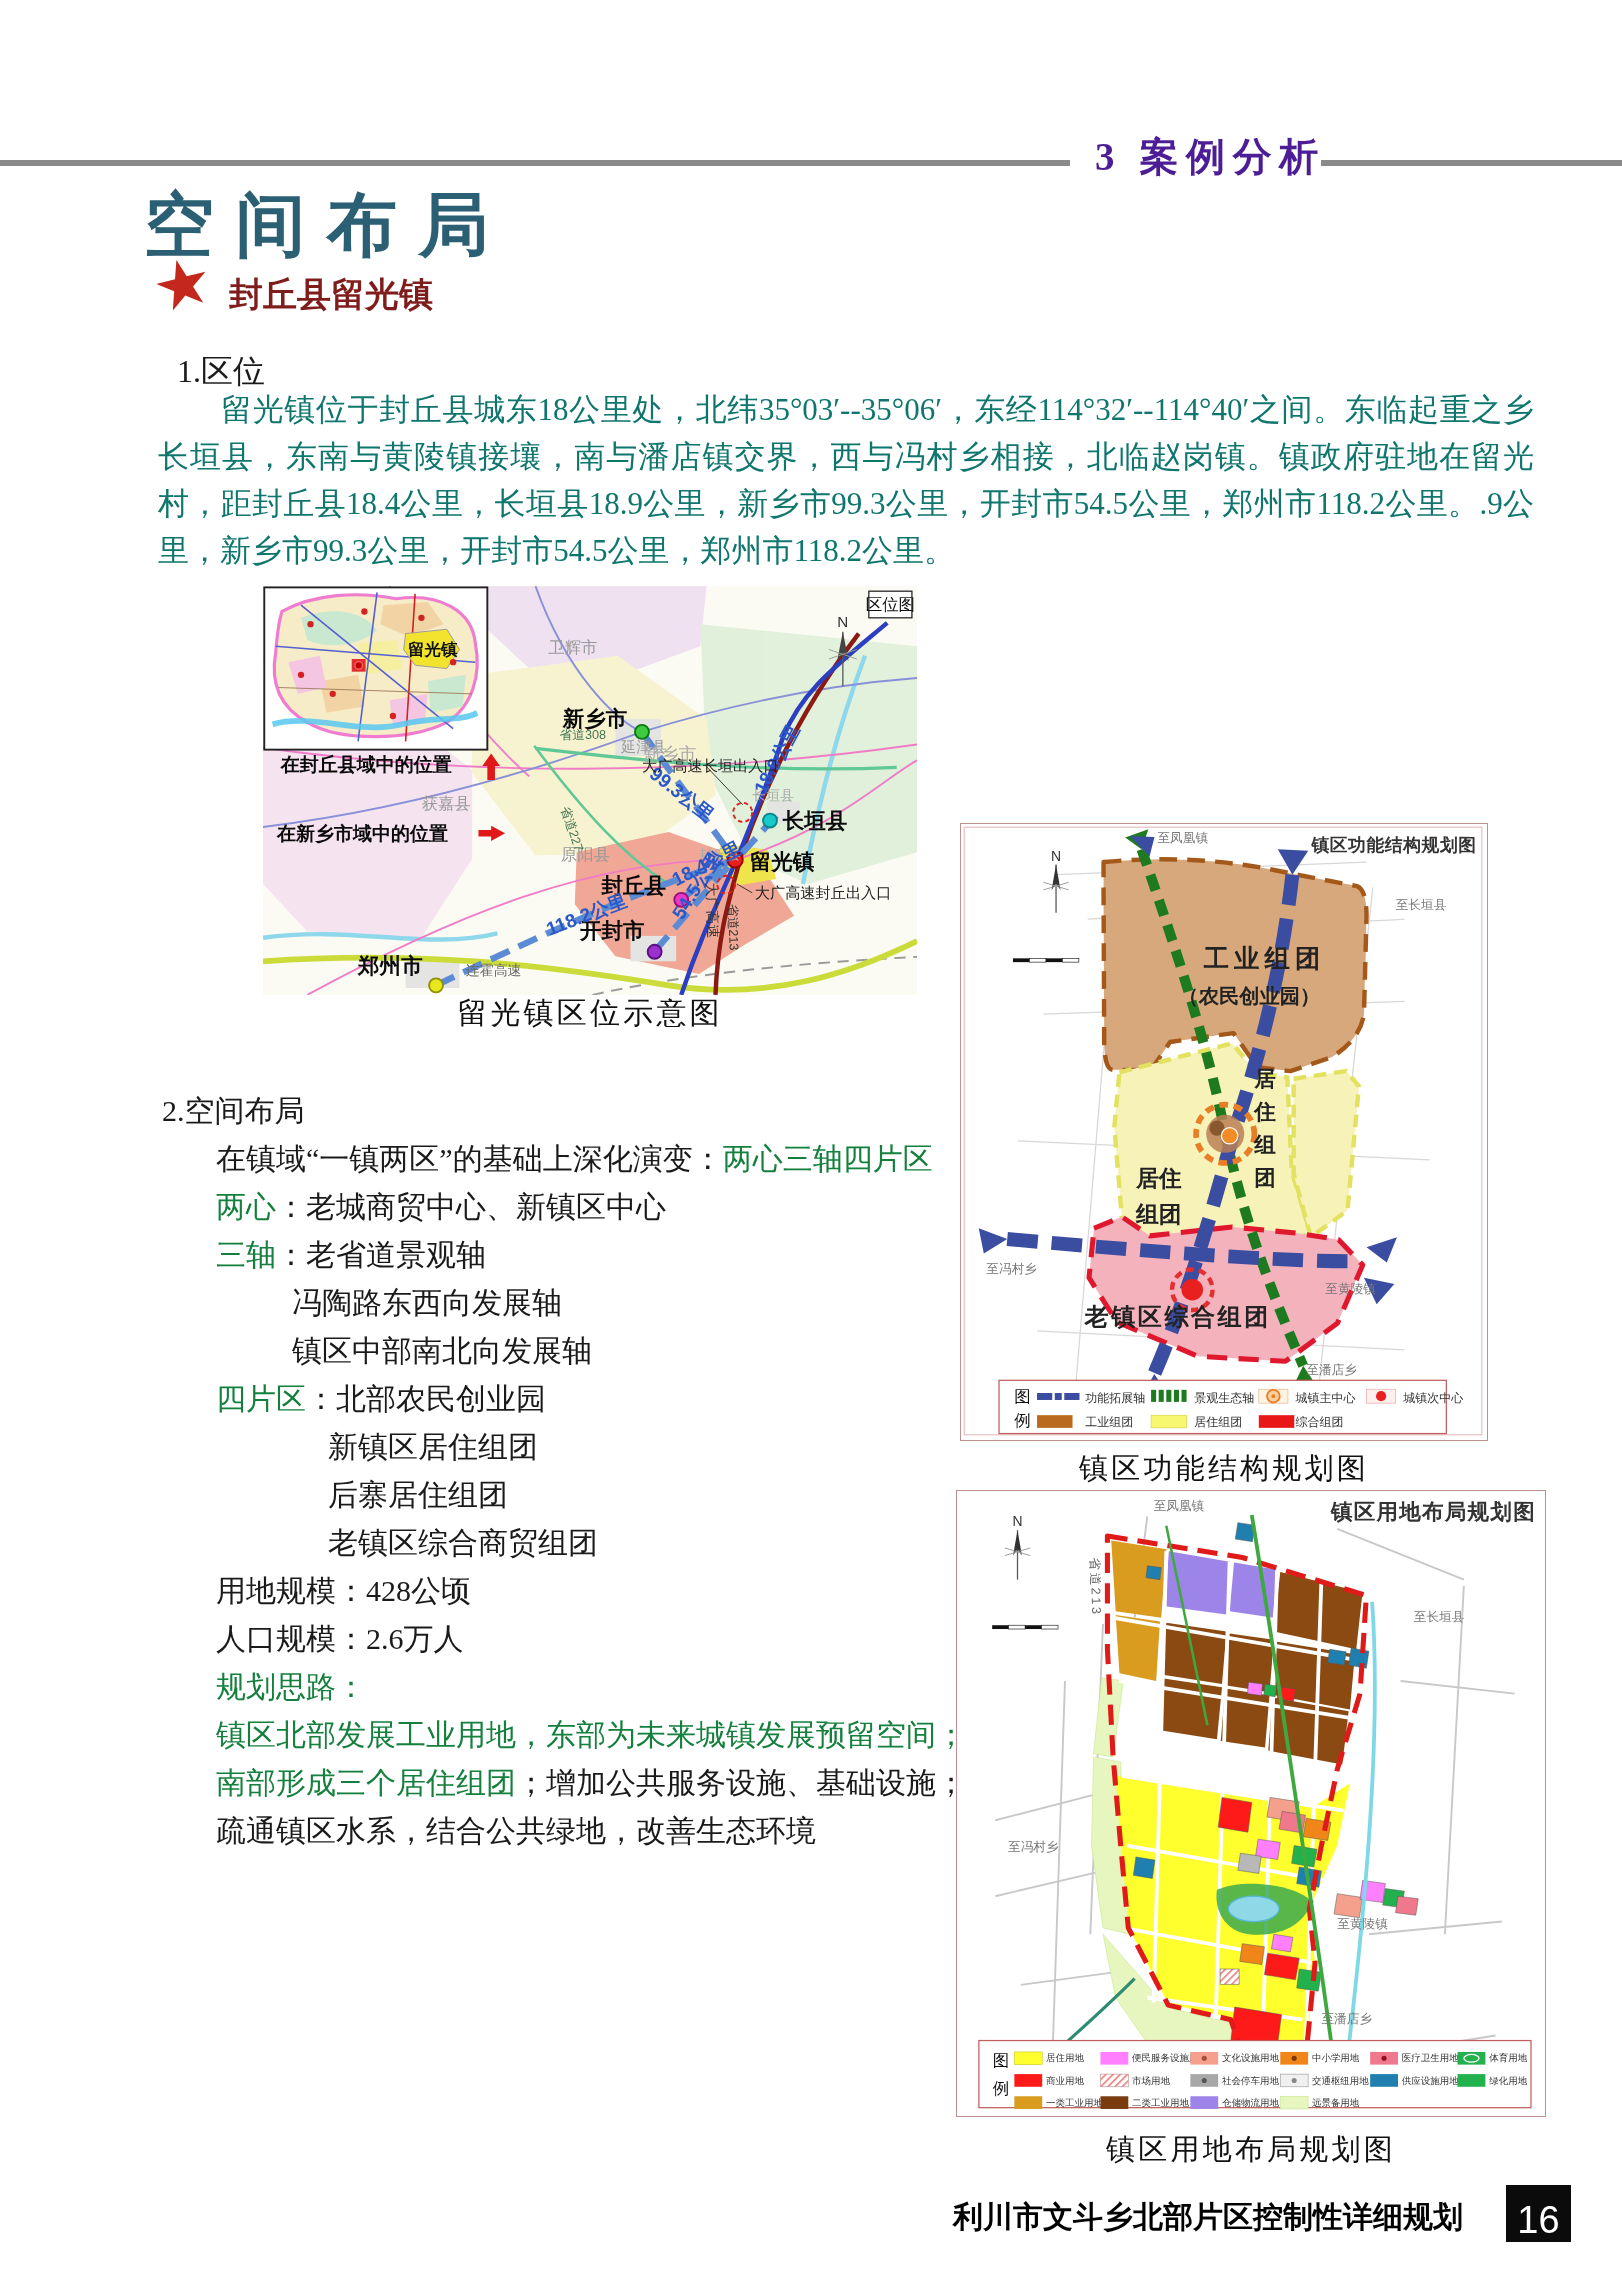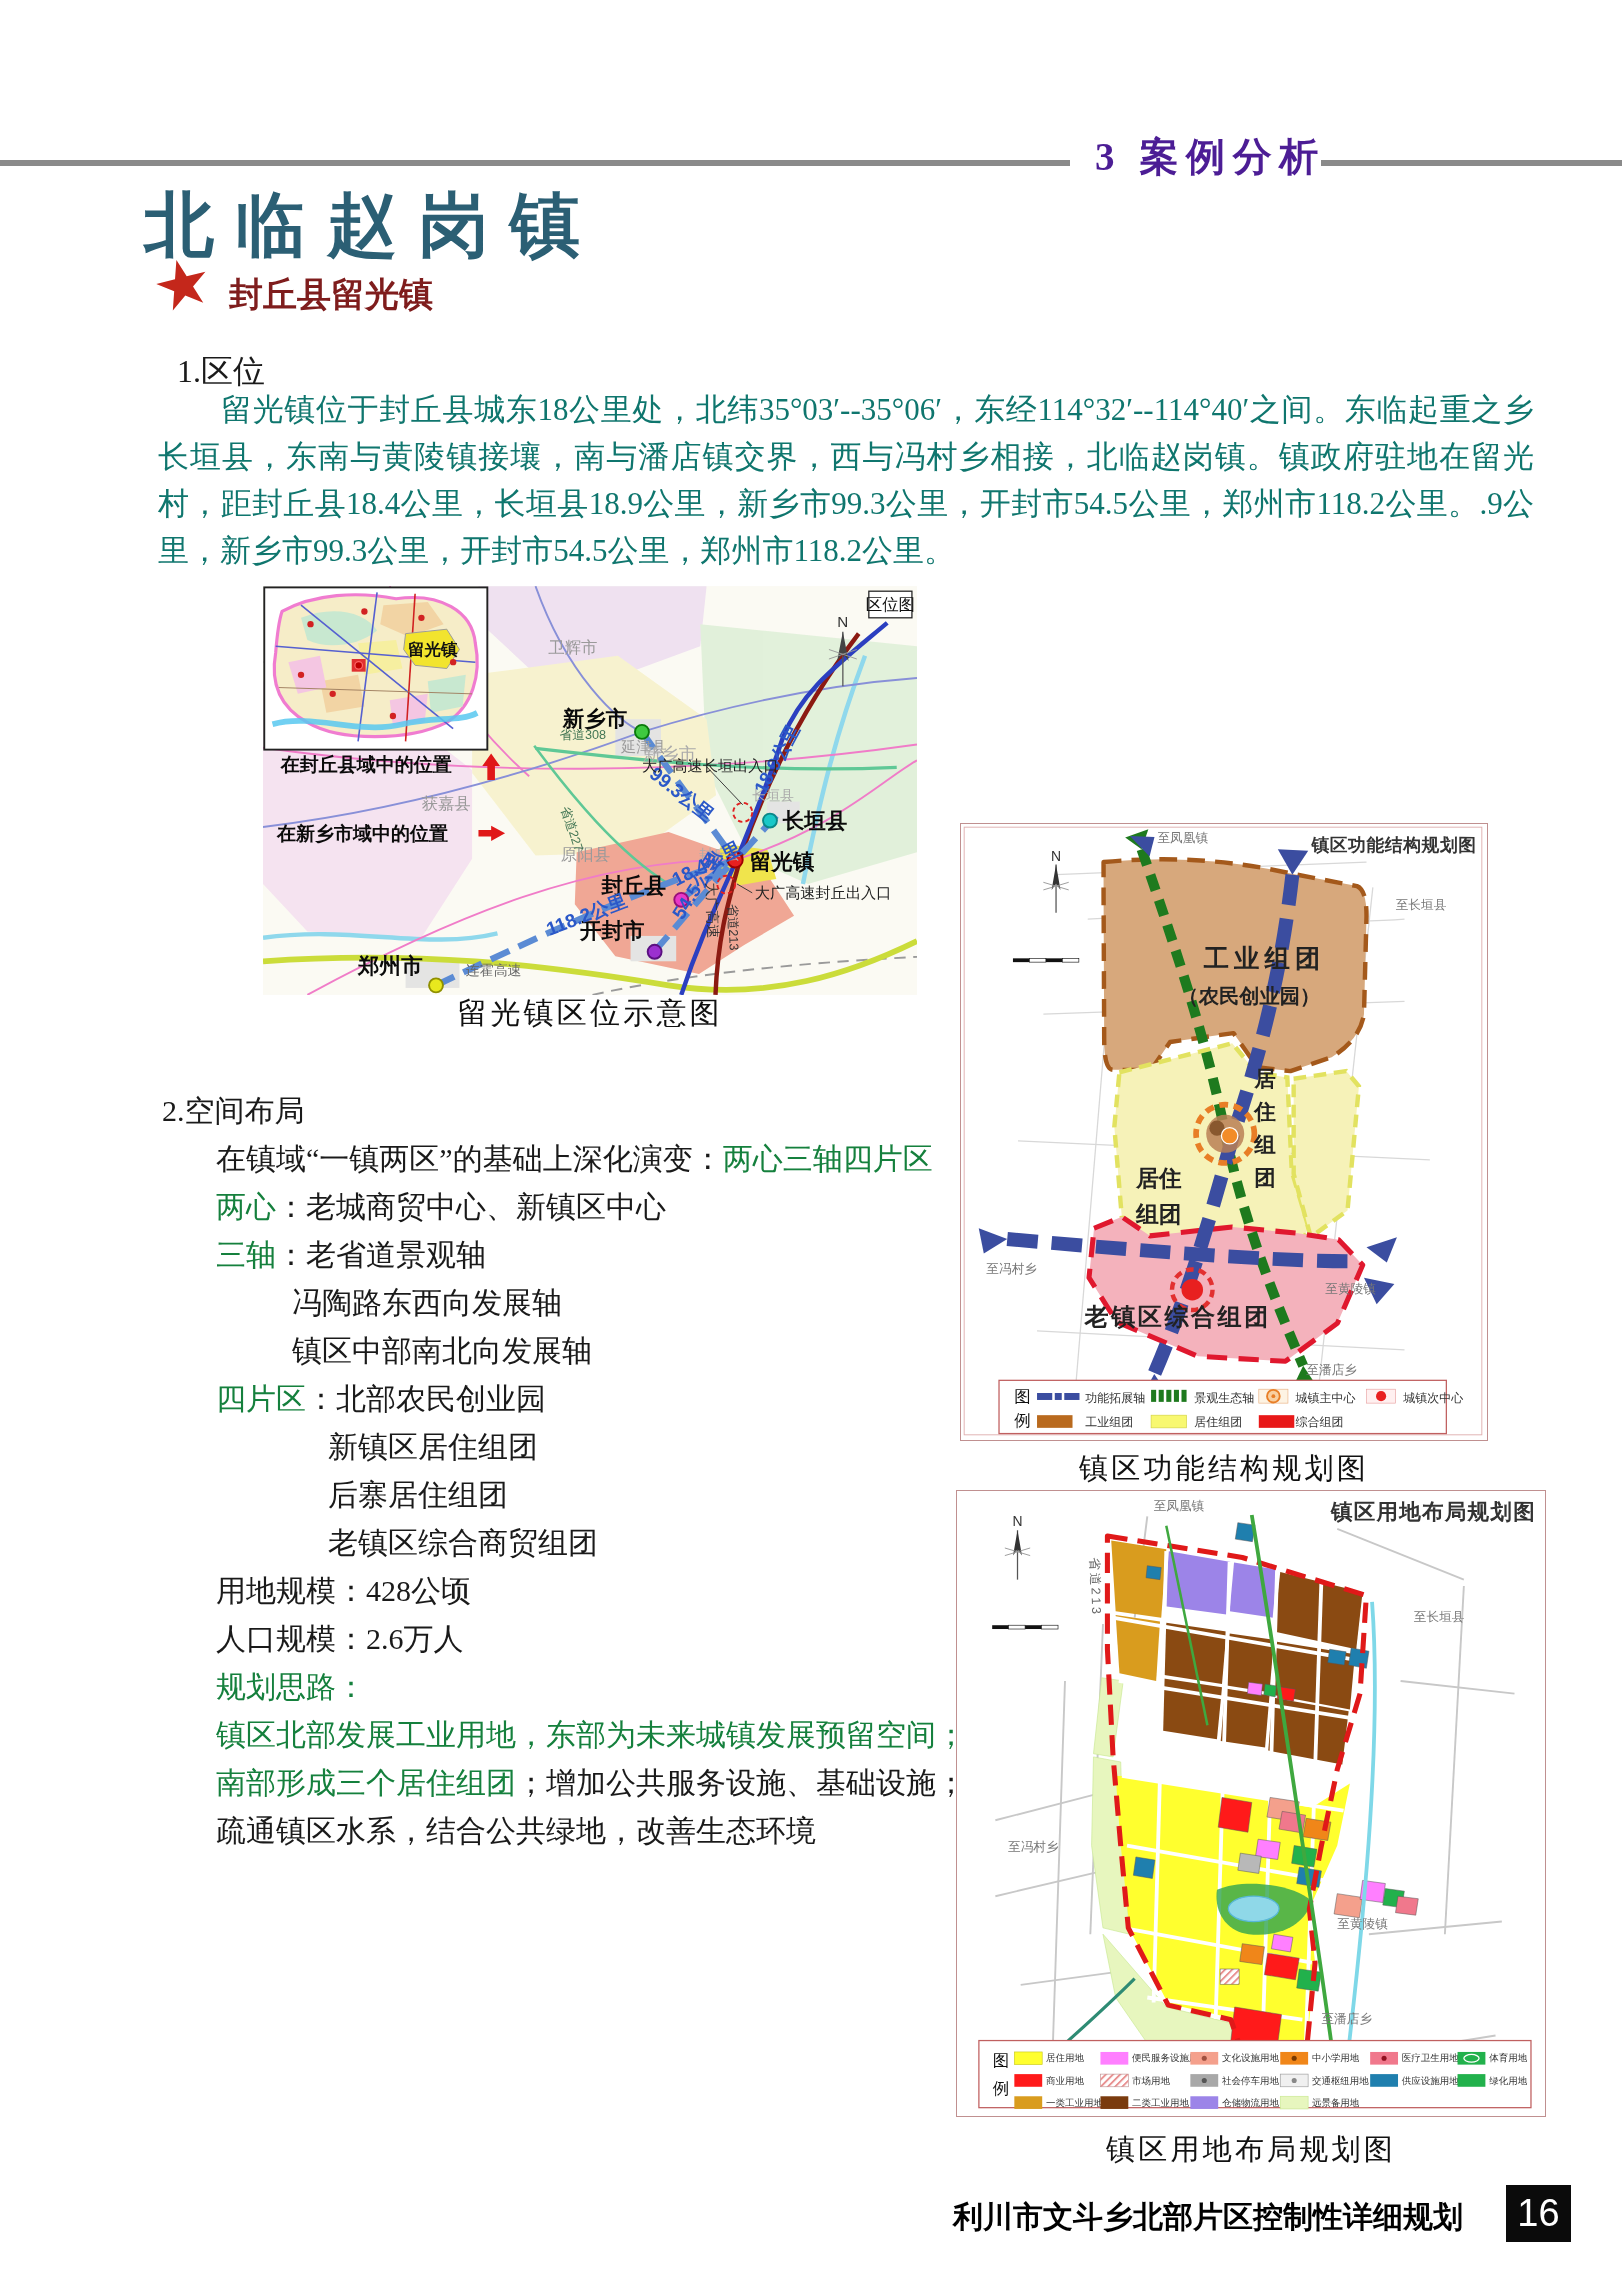--- a/index.html
+++ b/index.html
@@ -25,33 +25,33 @@
   
   .sec2{position:absolute;left:162px;top:1087px;width:804px;font-size:30px;}
   .sec2 .ln{height:48px;line-height:48px;white-space:nowrap;}
   .ind0{padding-left:0;} .ind1{padding-left:54px;} .ind2{padding-left:130px;} .ind3{padding-left:166px;}
   .red{color:#15803d;}
   svg{font-family:"Liberation Sans",sans-serif;}
   
   .footer-title{position:absolute;left:792px;top:2197px;width:671px;text-align:right;
                 font-size:30px;font-weight:bold;font-family:"Liberation Sans",sans-serif;color:#000;}
   .page-badge{position:absolute;left:1506px;top:2185px;width:65px;height:57px;background:#0b0b0b;
-              color:#fff;display:flex;align-items:center;justify-content:center;
+              color:#fff;display:flex;align-items:flex-end;justify-content:center;
               font-size:38px;font-family:"Liberation Sans",sans-serif;}
 </style>
 </head>
 <body>
 
 <div class="page">
 
   <div class="hline" style="left:0;top:160px;width:1070px;"></div>
   <div class="chapter">3  案例分析</div>
   <div class="hline" style="left:1321px;top:160px;width:302px;"></div>
 
-  <div class="page-title">北临赵岗镇</div>
+  <div class="page-title">空间布局</div>
   <div class="star">★</div>
   <div class="town">封丘县留光镇</div>
 
   <div class="s1-head">1.区位</div>
   <div class="para">留光镇位于封丘县城东18公里处，北纬35°03′--35°06′，东经114°32′--114°40′之间。东临起重之乡长垣县，东南与黄陵镇接壤，南与潘店镇交界，西与冯村乡相接，北临赵岗镇。镇政府驻地在留光村，距封丘县18.4公里，长垣县18.9公里，新乡市99.3公里，开封市54.5公里，郑州市118.2公里。.9公里，新乡市99.3公里，开封市54.5公里，郑州市118.2公里。</div>
 
   <div class="map-box" style="left:263px;top:586px;width:654px;height:409px;">
     <svg width="654" height="409" viewBox="0 0 1032 645">
       <rect x="0" y="0" width="1032" height="645" fill="#FBFAF3"></rect>
       <g opacity="0.9">

